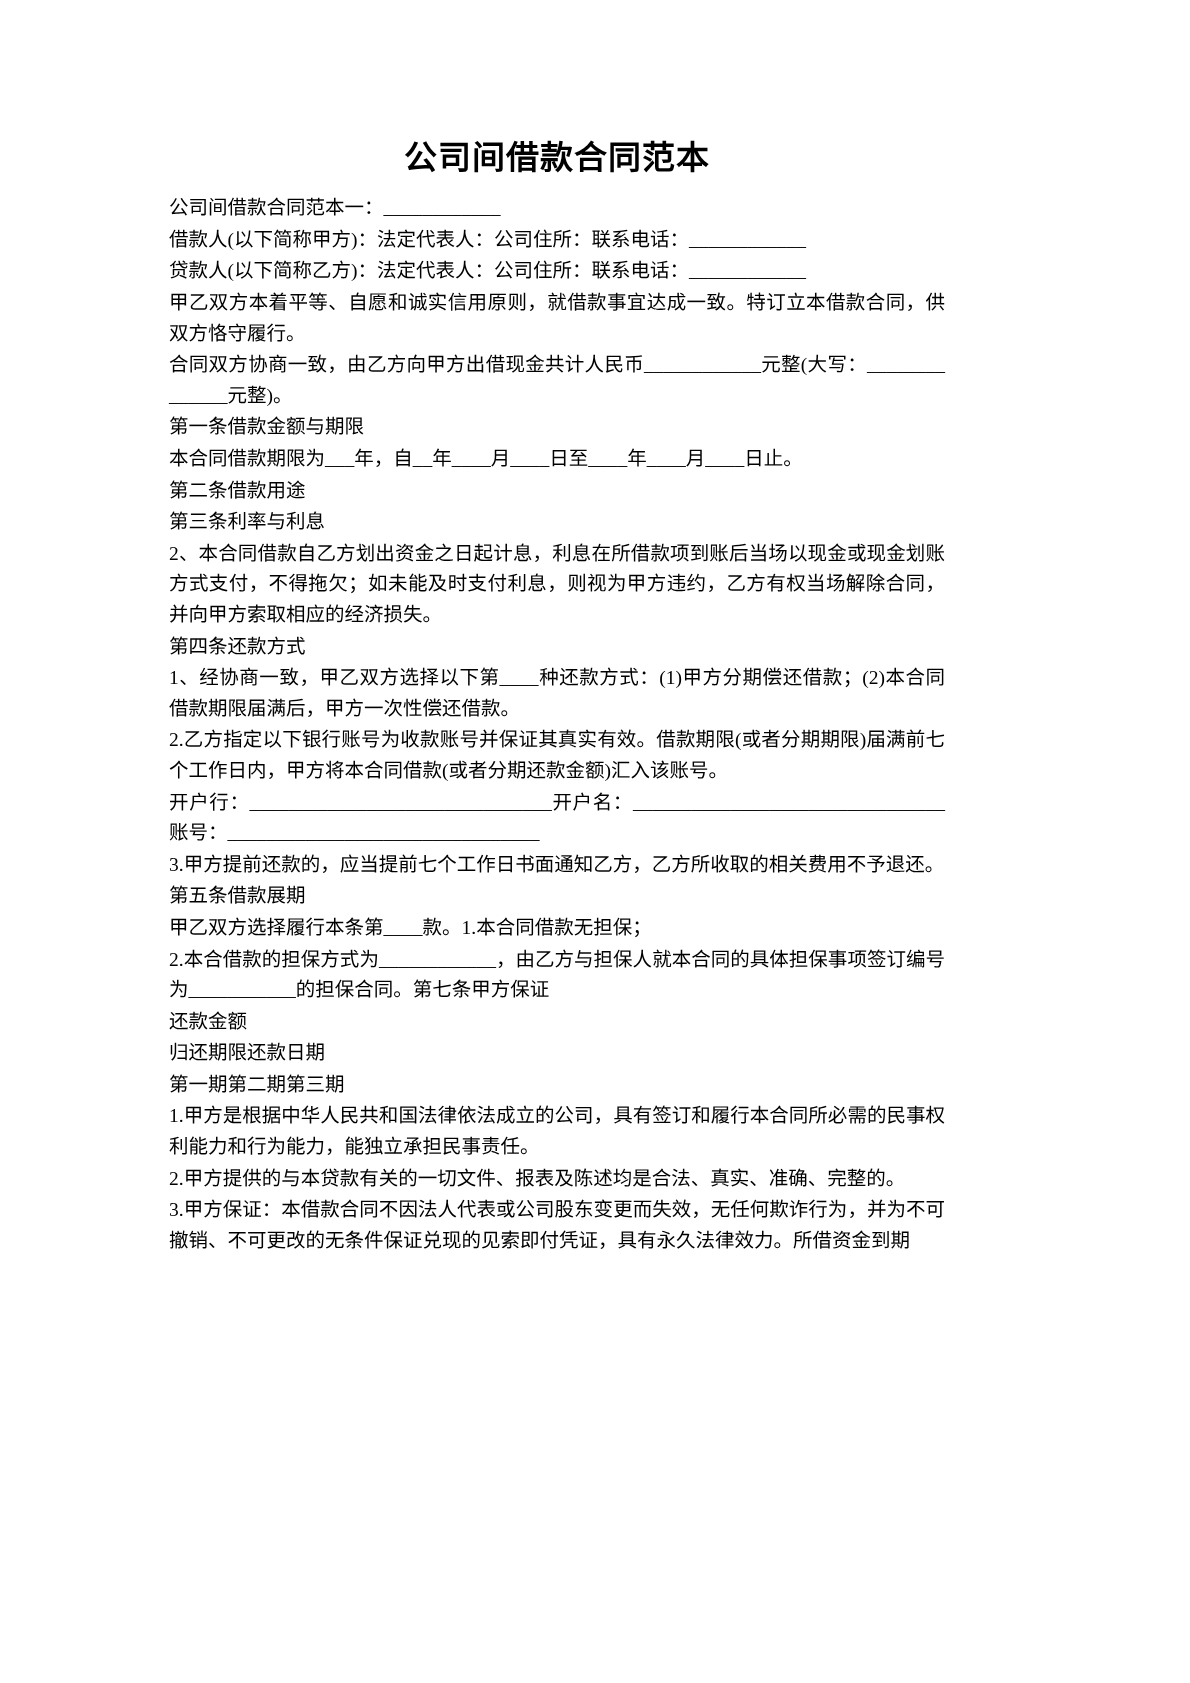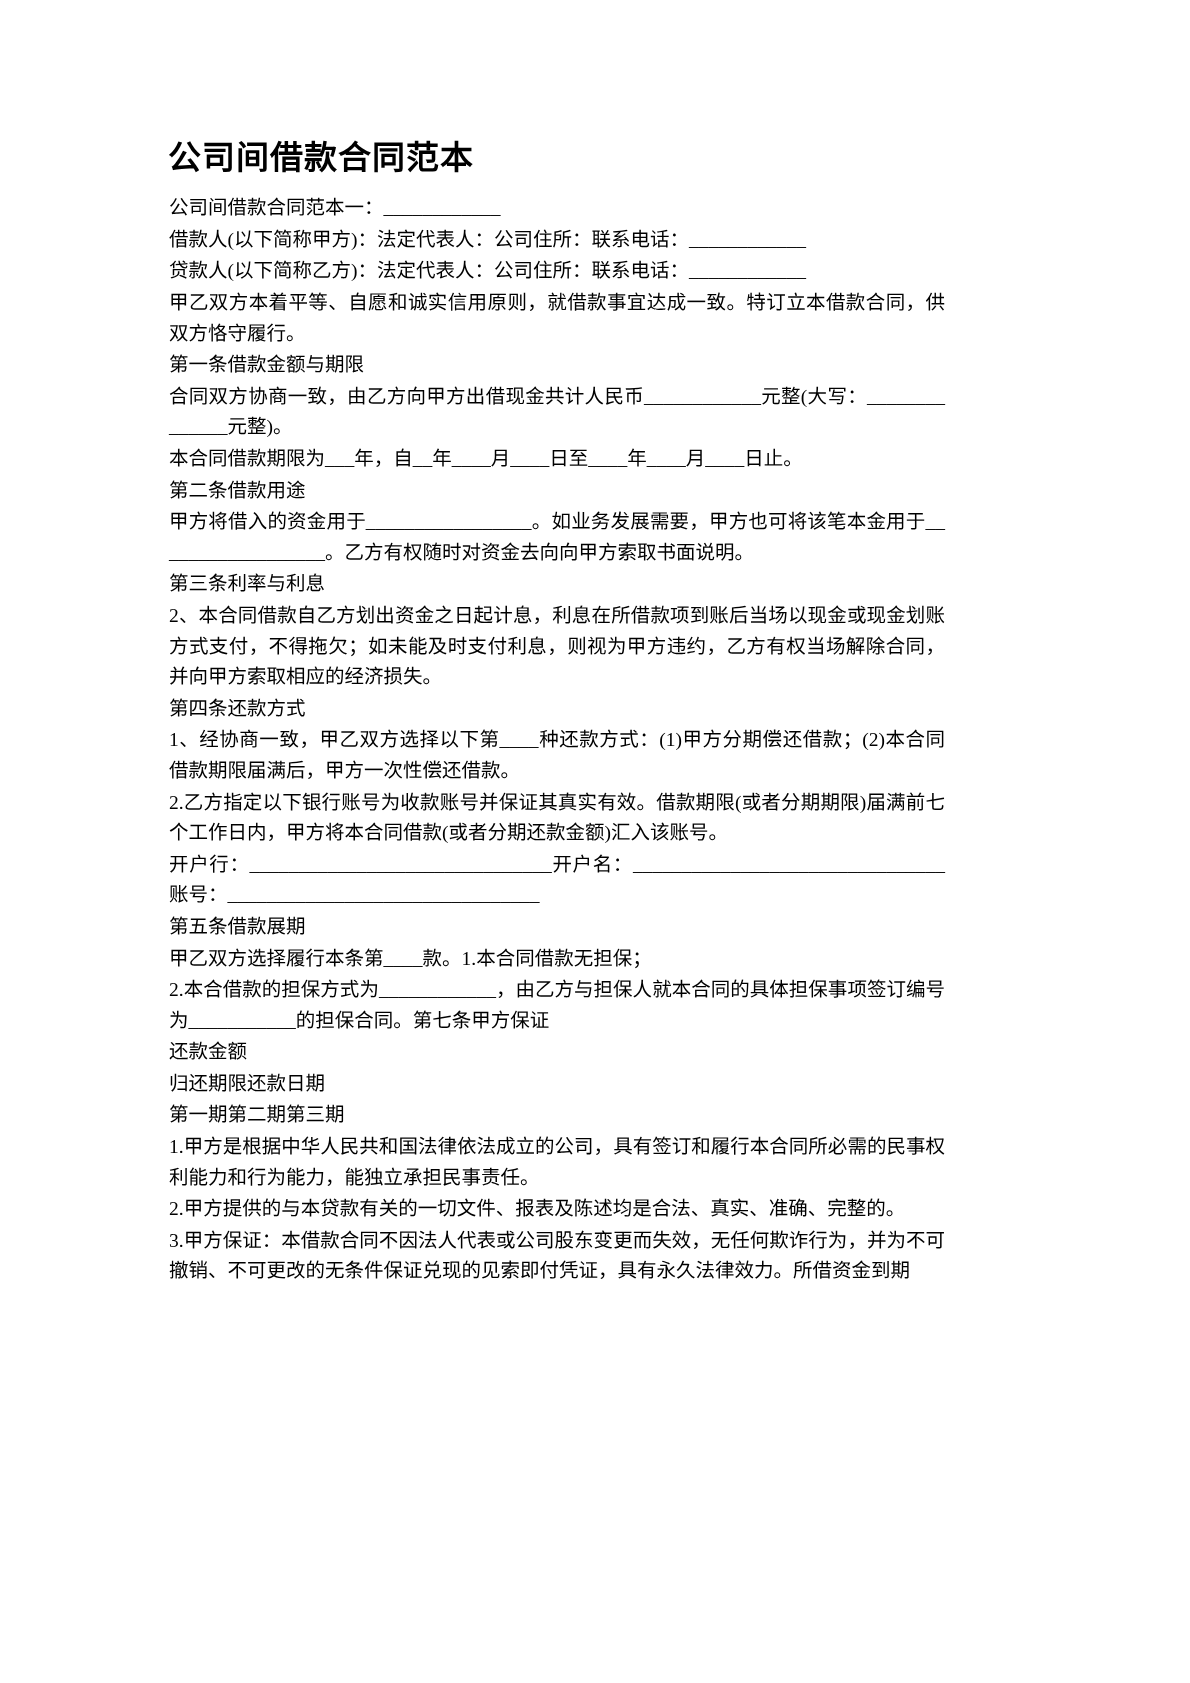--- a/index.html
+++ b/index.html
@@ -23,21 +23,21 @@
   }
   .content {
     position: absolute;
     left: 168px;
     top: 138px;
     width: 778px;
   }
   .doc-title {
     font-size: 33px;
     font-weight: bold;
-    text-align: left;
+    text-align: center;
     line-height: 1.25;
     margin: 0 0 14px 0;
     letter-spacing: 1px;
   }
   .body-text {
     font-size: 19.5px;
     line-height: 30.6px;
     text-align: justify;
     text-justify: inter-ideograph;
   }
@@ -56,31 +56,31 @@
 <div class="page">
   <div class="content">
 
     <h1 class="doc-title">公司间借款合同范本</h1>
 
     <div class="body-text">
       <p class="para">公司间借款合同范本一：____________</p>
       <p class="para">借款人(以下简称甲方)：法定代表人：公司住所：联系电话：____________</p>
       <p class="para">贷款人(以下简称乙方)：法定代表人：公司住所：联系电话：____________</p>
       <p class="para">甲乙双方本着平等、自愿和诚实信用原则，就借款事宜达成一致。特订立本借款合同，供双方恪守履行。</p>
+      <p class="para">合同双方协商一致，由乙方向甲方出借现金共计人民币____________元整(大写：______________元整)。</p>
       <p class="para">第一条借款金额与期限</p>
-      <p class="para">合同双方协商一致，由乙方向甲方出借现金共计人民币____________元整(大写：______________元整)。</p>
       <p class="para">本合同借款期限为___年，自__年____月____日至____年____月____日止。</p>
       <p class="para">第二条借款用途</p>
-      <p class="para">甲方将借入的资金用于_________________。如业务发展需要，甲方也可将该笔本金用于__________________。乙方有权随时对资金去向向甲方索取书面说明。</p>
       <p class="para">第三条利率与利息</p>
       <p class="para">2、本合同借款自乙方划出资金之日起计息，利息在所借款项到账后当场以现金或现金划账方式支付，不得拖欠；如未能及时支付利息，则视为甲方违约，乙方有权当场解除合同，并向甲方索取相应的经济损失。</p>
       <p class="para">第四条还款方式</p>
       <p class="para">1、经协商一致，甲乙双方选择以下第____种还款方式：(1)甲方分期偿还借款；(2)本合同借款期限届满后，甲方一次性偿还借款。</p>
       <p class="para">2.乙方指定以下银行账号为收款账号并保证其真实有效。借款期限(或者分期期限)届满前七个工作日内，甲方将本合同借款(或者分期还款金额)汇入该账号。</p>
       <p class="para">开户行：_______________________________开户名：________________________________账号：________________________________</p>
+      <p class="para">3.甲方提前还款的，应当提前七个工作日书面通知乙方，乙方所收取的相关费用不予退还。</p>
       <p class="para">第五条借款展期</p>
       <p class="para">甲乙双方选择履行本条第____款。1.本合同借款无担保；</p>
       <p class="para">2.本合借款的担保方式为____________，由乙方与担保人就本合同的具体担保事项签订编号为___________的担保合同。第七条甲方保证</p>
       <p class="para">还款金额</p>
       <p class="para">归还期限还款日期</p>
       <p class="para">第一期第二期第三期</p>
       <p class="para">1.甲方是根据中华人民共和国法律依法成立的公司，具有签订和履行本合同所必需的民事权利能力和行为能力，能独立承担民事责任。</p>
       <p class="para">2.甲方提供的与本贷款有关的一切文件、报表及陈述均是合法、真实、准确、完整的。</p>
       <p class="para">3.甲方保证：本借款合同不因法人代表或公司股东变更而失效，无任何欺诈行为，并为不可撤销、不可更改的无条件保证兑现的见索即付凭证，具有永久法律效力。所借资金到期</p>
     </div>

